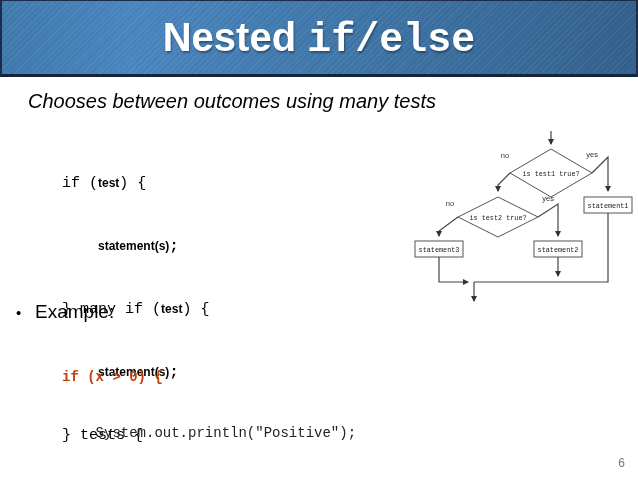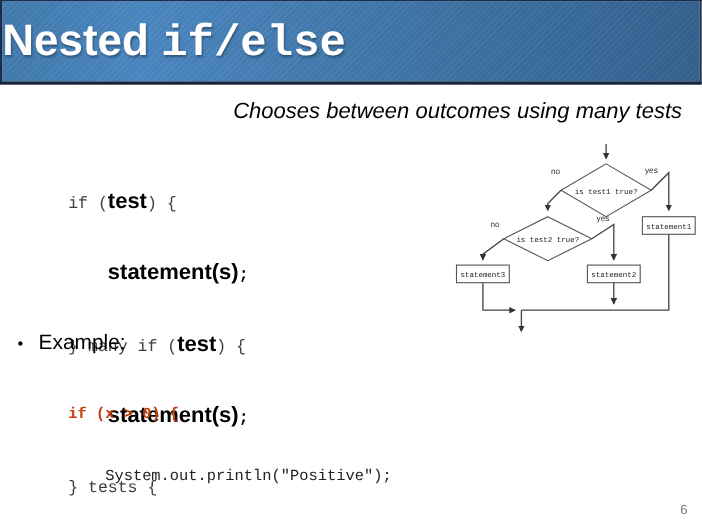--- a/index.html
+++ b/index.html
@@ -10,40 +10,40 @@
   
   .header{
     position:absolute;left:0;top:0;width:638px;height:77px;box-sizing:border-box;
     background:
       repeating-linear-gradient(135deg, rgba(255,255,255,.06) 0 1px, rgba(0,0,0,.04) 1px 2px, transparent 2px 4px),
       linear-gradient(90deg,#4f8dc7 0%,#407aad 0%,#4a86c0 20%,#3f76a8 55%,#33618e 100%);
     border-top:1px solid #1b2d4a;
     border-left:2px solid #1b2d4a;
     border-right:2px solid #1b2d4a;
     border-bottom:3px solid #14243d;
-    display:flex;align-items:center;
+    display:flex;align-items:center;justify-content:center;
   }
   .title{
     color:#ffffff;text-shadow:1px 2px 2px rgba(0,0,0,.35);
     font-size:40px;font-weight:bold;letter-spacing:0;padding-top:2px;white-space:pre;
   }
   .title .t-plain{font-family:"Liberation Sans",sans-serif;}
   .title .t-mono{font-family:"Liberation Mono",monospace;}
   
   .subtitle{
-    position:absolute;left:0;top:90px;width:620px;text-align:right;
+    position:absolute;left:0;top:90px;width:620px;text-align:left;
     font-style:italic;font-size:20px;color:#000;padding-left:28px;box-sizing:border-box;
   }
   
   .pseudo{
     position:absolute;left:62px;top:131px;white-space:pre;
     font-family:"Liberation Mono",monospace;font-size:15px;line-height:21px;color:#1c1c1c;
   }
-  .pm{font-family:"Liberation Mono",monospace;color:#404040;}
-  .pb{font-family:"Liberation Sans",sans-serif;font-weight:bold;font-size:20px;color:#000;}
+  .pm{font-family:"Liberation Mono",monospace;color:#000000;}
+  .pb{font-family:"Liberation Sans",sans-serif;font-weight:bold;font-size:12px;color:#000;}
   .ps{font-family:"Liberation Mono",monospace;font-weight:bold;color:#000;}
   
   .flow{position:absolute;left:412px;top:127px;}
   .flow .shape{fill:#ffffff;stroke:#555;stroke-width:1;}
   .flow .conn{fill:none;stroke:#444;stroke-width:1.2;}
   .flow text{fill:#222;}
   .flow .ntxt{font-family:"Liberation Mono",monospace;font-size:6.8px;}
   .flow .lbl{font-family:"Liberation Sans",sans-serif;font-size:7.5px;fill:#333;}
   
   .example{

